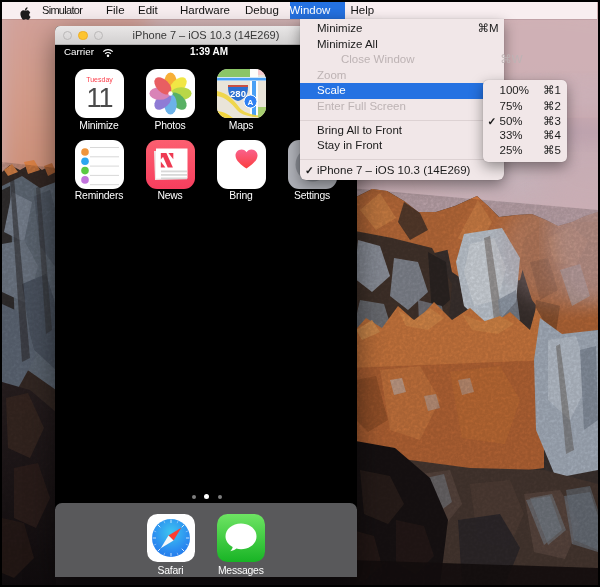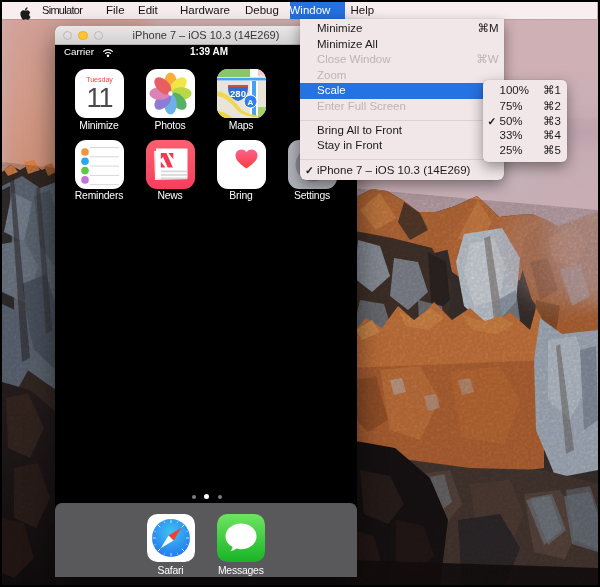--- a/index.html
+++ b/index.html
@@ -401,21 +401,21 @@
 </div>
 
 <div class="panel" id="menu">
   <div class="mi" style="top:2px;">
       <span class="t">Minimize</span>
       <span class="k">⌘M</span>
     </div>
   <div class="mi" style="top:17.5px;">
       <span class="t">Minimize All</span>
     </div>
-  <div class="mi dis" style="top:33px;">
+  <div class="mi dis" style="top:33px;margin-left:24px;">
       <span class="t">Close Window</span>
       <span class="k">⌘W</span>
     </div>
   <div class="mi dis" style="top:48.5px;">
       <span class="t">Zoom</span>
     </div>
   <div class="mi sel" style="top:64px;">
       <span class="t">Scale</span>
       <span class="k" style="font-size:9px;right:10px;">▶</span>
     </div>

